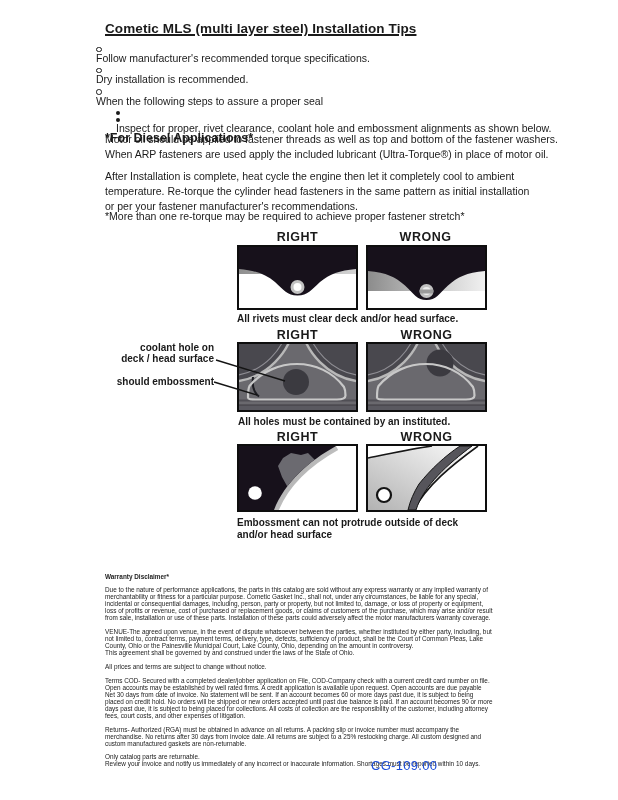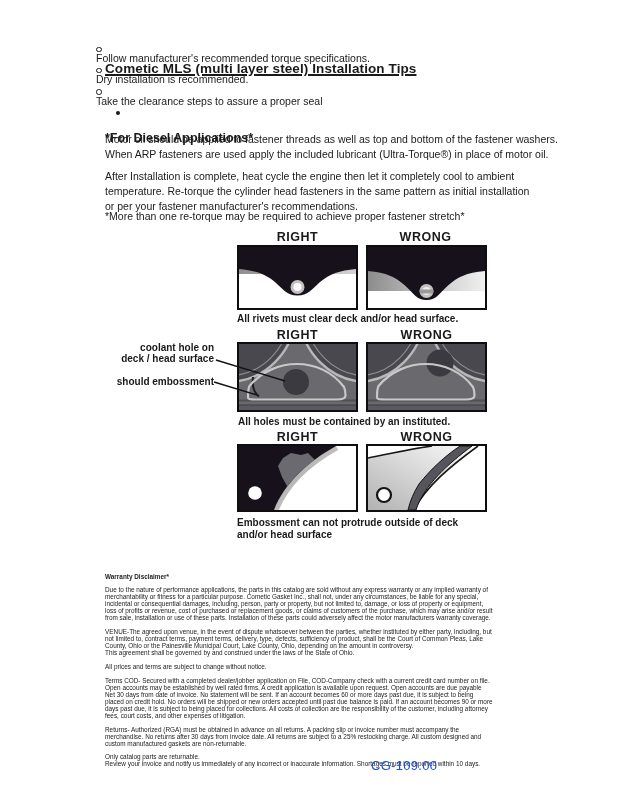--- a/index.html
+++ b/index.html
@@ -1,18 +1,18 @@
 <!DOCTYPE html>
 <html><head>
 <meta charset="utf-8">
 <style>
   html,body{margin:0;padding:0;background:#ffffff;}
   body{width:618px;height:800px;position:relative;font-family:"Liberation Sans",sans-serif;color:#1a1a1a;overflow:hidden;}
   .abs{position:absolute;}
-  .title{left:105px;top:21px;font-size:13.5px;font-weight:bold;text-decoration:underline;text-decoration-thickness:1.5px;letter-spacing:.1px;margin-top:40px;}
+  .title{left:105px;top:21px;font-size:13.5px;font-weight:bold;text-decoration:underline;text-decoration-thickness:1.5px;letter-spacing:.1px;}
   .bullets{left:96px;top:43px;width:505px;font-size:10.5px;line-height:12.4px;}
   .bl{display:flex;align-items:flex-start;flex-direction:column;}
   .bl.sub{padding-left:20px;}
   .mk-o{flex:0 0 auto;width:3.5px;height:3.5px;border:1px solid #1a1a1a;border-radius:50%;margin:3.5px 5px 0 0;}
   .mk-f{flex:0 0 auto;width:4px;height:4px;background:#1a1a1a;border-radius:50%;margin:3.5px 4px 0 0;}
   .h2{left:105px;top:115px;font-size:12.5px;font-weight:bold;margin-top:16px;}
   .para{left:105px;width:500px;font-size:10.5px;line-height:15px;white-space:pre-line;}
   .p1{top:132px;}
   .p2{top:169px;}
   .note{top:209px;}
@@ -37,24 +37,28 @@
   <div class="bl">
       <span class="mk-o"></span>
       <span>Follow manufacturer's recommended torque specifications.</span>
     </div>
   <div class="bl">
       <span class="mk-o"></span>
       <span>Dry installation is recommended.</span>
     </div>
   <div class="bl">
       <span class="mk-o"></span>
-      <span>Take the clearance steps to assure a proper seal</span>
+      <span>When the following steps to assure a proper seal</span>
     </div>
   <div class="bl sub">
       <span class="mk-f"></span>
+    </div>
+  <div class="bl sub">
+      <span class="mk-f"></span>
+      <span>Inspect for proper, rivet clearance, coolant hole and embossment alignments as shown below.</span>
     </div>
 </div>
 
 <div class="abs h2">*For Diesel Applications*</div>
 <div class="abs para p1">Motor oil should be applied to fastener threads as well as top and bottom of the fastener washers.
 When ARP fasteners are used apply the included lubricant (Ultra-Torque®) in place of motor oil.</div>
 <div class="abs para p2">After Installation is complete, heat cycle the engine then let it completely cool to ambient
 temperature. Re-torque the cylinder head fasteners in the same pattern as initial installation
 or per your fastener manufacturer's recommendations.</div>
 <div class="abs para note">*More than one re-torque may be required to achieve proper fastener stretch*</div>

